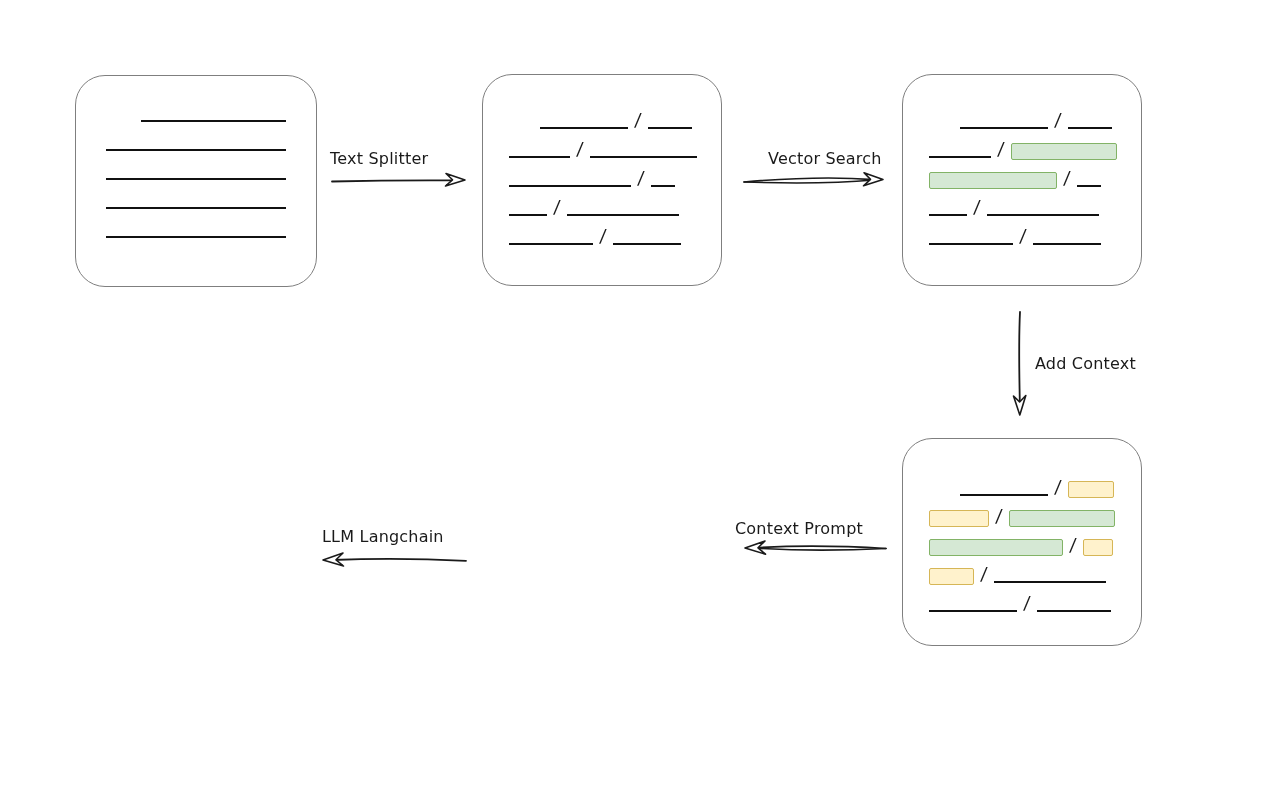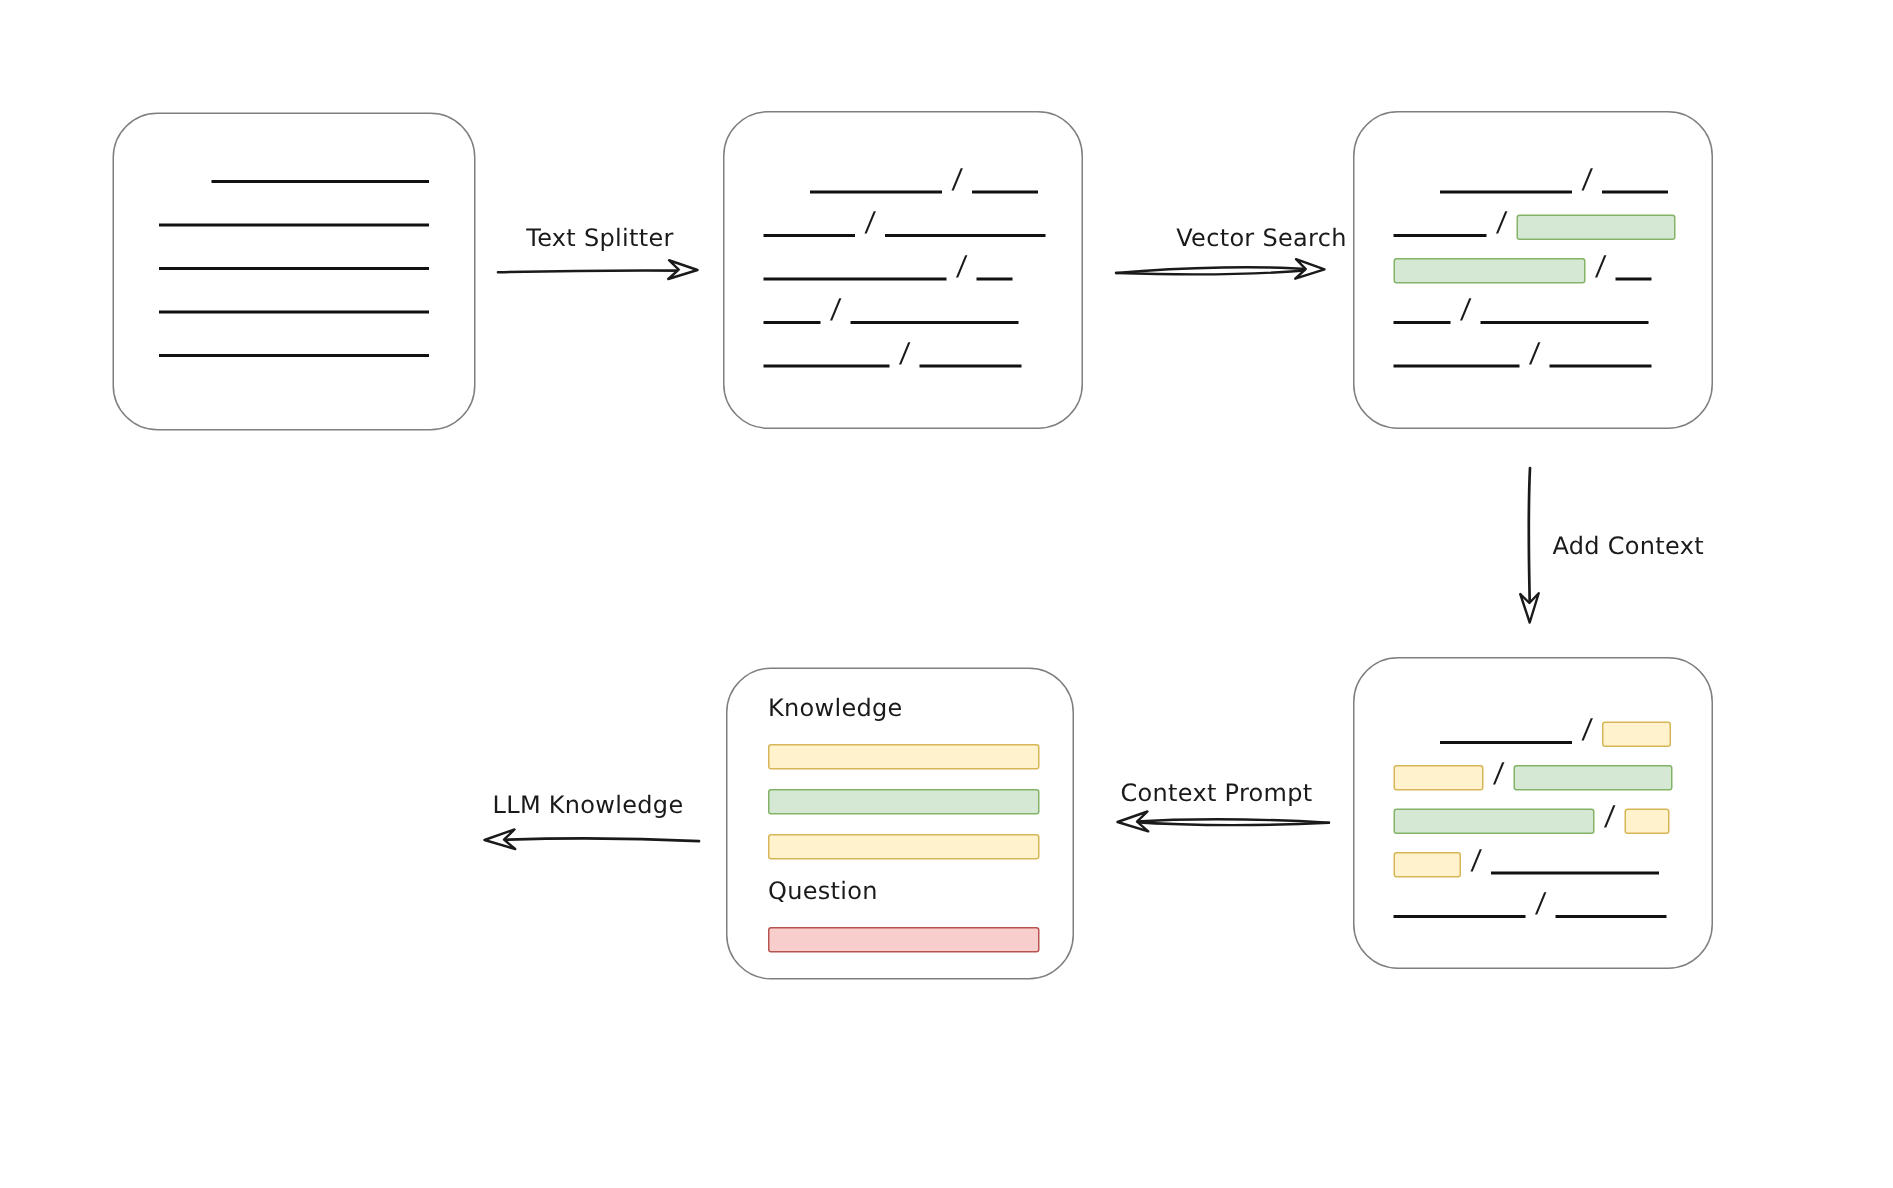--- a/index.html
+++ b/index.html
@@ -24,21 +24,21 @@
   .seg-chip { height:17px; border-radius:2px; margin-bottom:-2px; }
   .chip-green  { background:var(--green-fill);  border:1px solid var(--green-border); }
   .chip-yellow { background:var(--yellow-fill); border:1px solid var(--yellow-border); }
   .chip-red    { background:var(--red-fill);    border:1px solid var(--red-border); }
 
   .pad-doc   { padding:17px 30px 0 30px; }
   .pad-split { padding:25px 24px 0 26px; }
 
   .arrow-label {
     position:absolute; font-size:16px; letter-spacing:0.2px;
-    white-space:nowrap; text-align:center;
+    white-space:nowrap; 
   }
   .arrow-svg { position:absolute; overflow:visible; }
 
   
   .k-label { font-size:16px; letter-spacing:0.2px; }
   .chip-stack .row { height:30px; align-items:center; }
   .chip-stack { margin-top:7px; }
   .q-label { margin-top:6px; }
 
   .answer-label { font-size:16px; letter-spacing:0.2px; }
@@ -161,40 +161,20 @@
           <div class="seg-line" style="width: 112px;"></div>
         </div>
         <div class="row">
           <div class="seg-line" style="width: 88px;"></div>
           <span class="seg-slash">/</span>
           <div class="seg-line" style="width: 74px;"></div>
         </div>
       </div>
   </div>
 
-  <div class="box" style="left:484px; top:445px; width:232px; height:208px; padding:16px 22px 0 27px;">
-    <div class="k-label">Knowledge</div>
-    <div class="rows chip-stack">
-        <div class="row">
-          <div class="seg-chip chip-yellow" style="width: 182px;"></div>
-        </div>
-        <div class="row">
-          <div class="seg-chip chip-green" style="width: 182px;"></div>
-        </div>
-        <div class="row">
-          <div class="seg-chip chip-yellow" style="width: 182px;"></div>
-        </div>
-      </div>
-    <div class="k-label q-label">Question</div>
-    <div class="rows chip-stack">
-        <div class="row">
-          <div class="seg-chip chip-red" style="width: 182px;"></div>
-        </div>
-      </div>
-  </div>
 
 
   <svg class="arrow-svg" style="left:330px; top:169px;" width="140" height="22" viewBox="0 0 140 22">
     <path d="M2,12.5 C40,11.6 92,11.2 124,11.4" fill="none" stroke="#1a1a1a" stroke-width="1.8" stroke-linecap="round"></path>
     <path d="M116,4.5 L135,11 L115.5,17 L122.5,10.8 Z" fill="#ffffff" stroke="#1a1a1a" stroke-width="1.6" stroke-linejoin="round"></path>
   </svg>
   <div class="arrow-label" style="left:330px; top:149px; width:140px;">Text Splitter</div>
 
   <svg class="arrow-svg" style="left:742px; top:169px;" width="146" height="22" viewBox="0 0 146 22">
     <path d="M2,13 C50,8.8 100,8.2 132,10.6" fill="none" stroke="#1a1a1a" stroke-width="1.6" stroke-linecap="round"></path>
@@ -213,16 +193,16 @@
     <path d="M148,11.5 C100,8.6 50,8.8 16,10.8" fill="none" stroke="#1a1a1a" stroke-width="1.6" stroke-linecap="round"></path>
     <path d="M148,11.5 C100,13.8 50,13.2 16,11" fill="none" stroke="#1a1a1a" stroke-width="1.6" stroke-linecap="round"></path>
     <path d="M27,4 L7,11 L27.5,17.2 L20,10.8 Z" fill="#ffffff" stroke="#1a1a1a" stroke-width="1.6" stroke-linejoin="round"></path>
   </svg>
   <div class="arrow-label" style="left:735px; top:519px; width:152px;">Context Prompt</div>
 
   <svg class="arrow-svg" style="left:316px; top:549px;" width="152" height="22" viewBox="0 0 152 22">
     <path d="M150,11.8 C100,9.4 60,9.4 16,11" fill="none" stroke="#1a1a1a" stroke-width="1.8" stroke-linecap="round"></path>
     <path d="M27,4 L7,11 L27.5,17 L20,10.8 Z" fill="#ffffff" stroke="#1a1a1a" stroke-width="1.6" stroke-linejoin="round"></path>
   </svg>
-  <div class="arrow-label" style="left:322px; top:527px; width:140px;">LLM Knowledge</div>
+  <div class="arrow-label" style="left:322px; top:527px; width:140px;">LLM Langchain</div>
 
 
 </div>
 
 </body></html>

